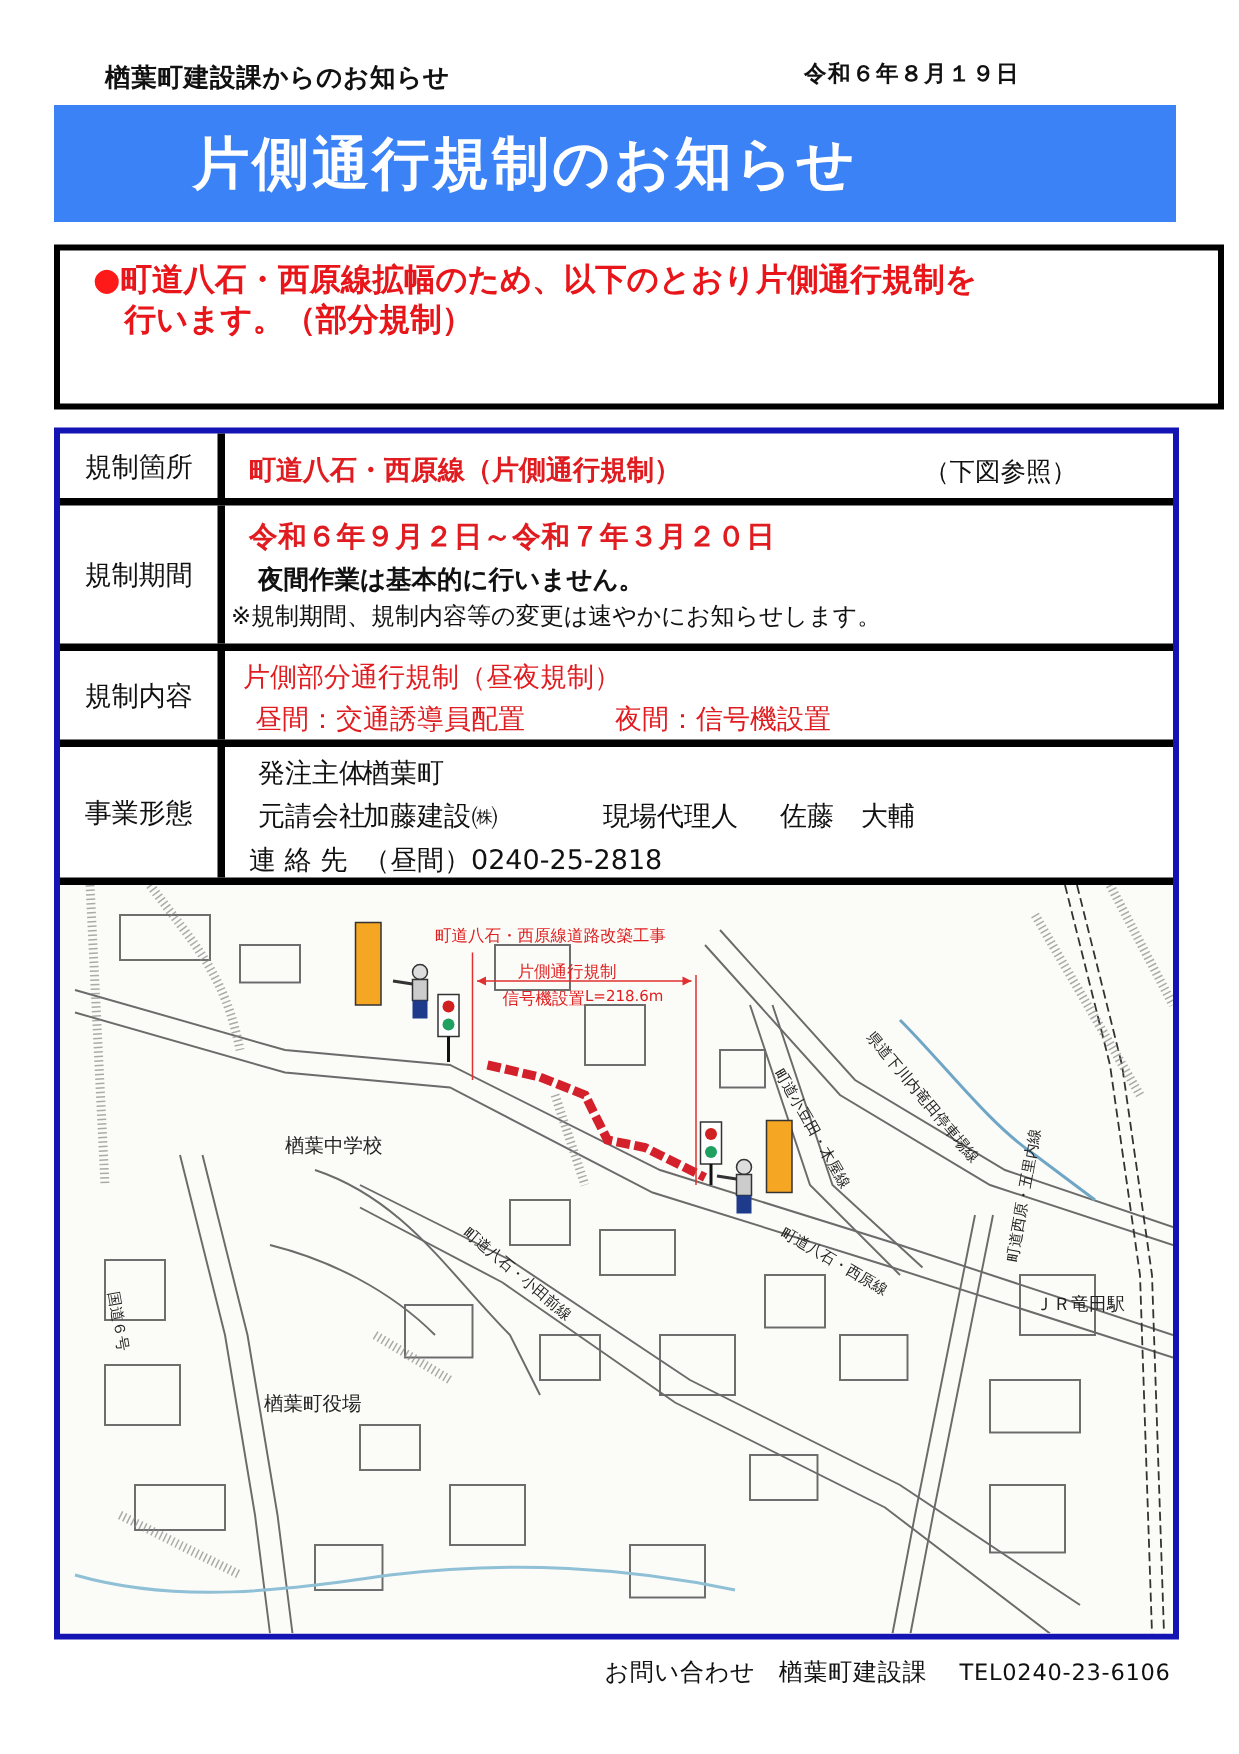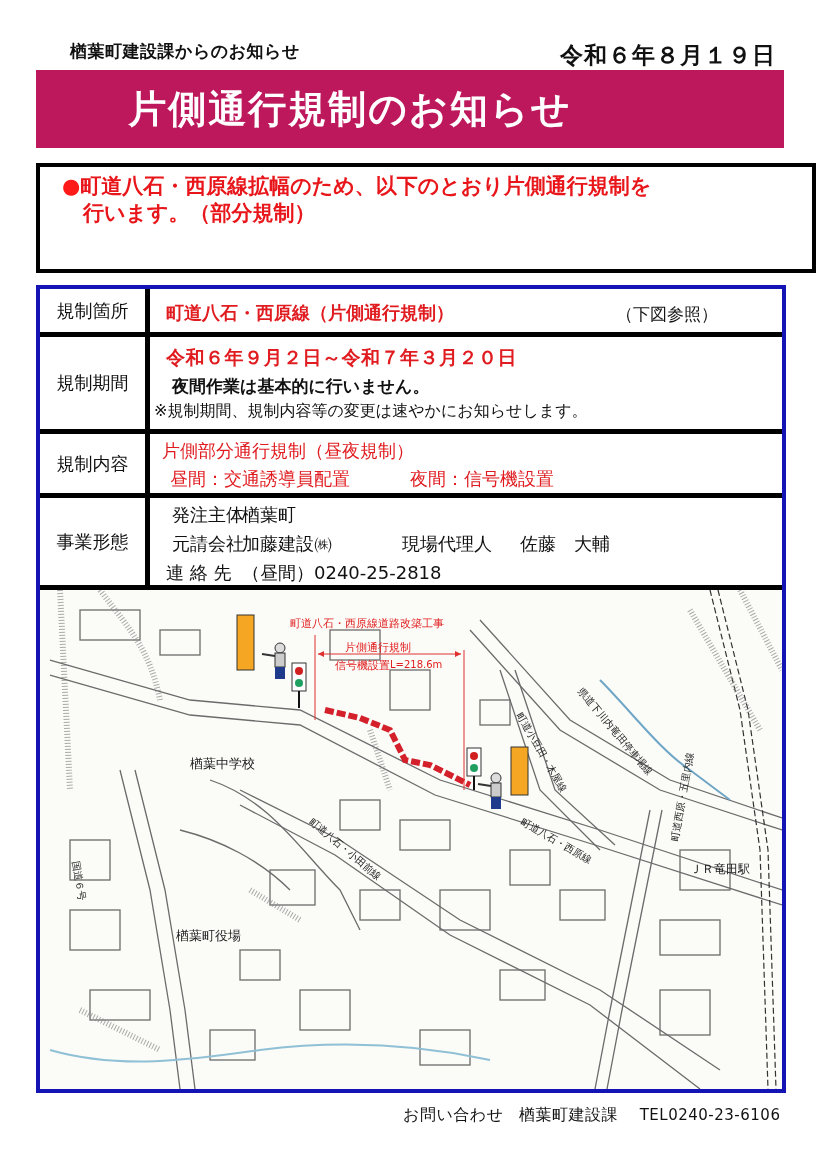--- a/index.html
+++ b/index.html
@@ -2,24 +2,24 @@
 <html><head>
 <meta charset="utf-8">
 <style>
   html, body { margin:0; padding:0; background:#ffffff; }
   body { width:826px; height:1169px; position:relative; overflow:hidden;
          font-family:"DejaVu Sans", "Liberation Sans", sans-serif; color:#111; }
   .abs { position:absolute; }
 
   
   #dept { left:70px; top:40px; font-size:17px; font-weight:bold; letter-spacing:0.5px; }
-  #date { left:560px; top:40px; font-size:23px; font-weight:bold; letter-spacing:1px;font-family:Liberation Mono, monospace; }
-
-  
-  #banner { left:36px; top:70px; width:748px; height:78px; background:#be185d; }
+  #date { left:536px; top:40px; font-size:15px; font-weight:bold; letter-spacing:1px;font-family:Liberation Mono, monospace; }
+
+  
+  #banner { left:36px; top:70px; width:748px; height:78px; background:#3b82f6; }
   #banner-title { left:0; top:0; width:100%; height:78px; line-height:78px;
                   text-align:center; color:#fff; font-size:38px; font-weight:bold;
                   letter-spacing:2px; padding-right:120px; box-sizing:border-box; }
 
   
   #notice { left:36px; top:163px; width:780px; height:110px; border:4px solid #000; box-sizing:border-box; }
   .notice-line1 { left:22px; top:6px; font-size:21px; font-weight:bold; color:#e8161a; line-height:27px; }
   .notice-line1 .dot { color:#ff1a1a; }
   .notice-line2 { left:22px; top:59px; font-size:17px; color:#111; line-height:22px; }
 

